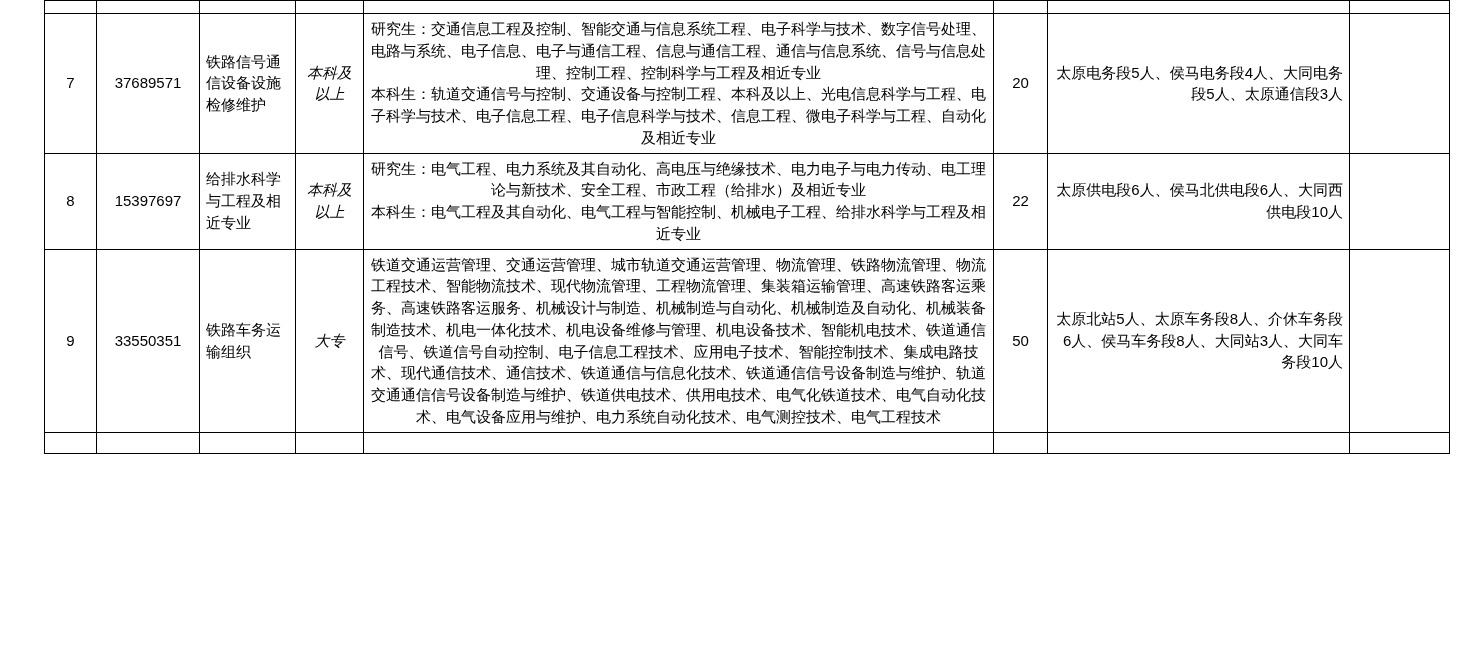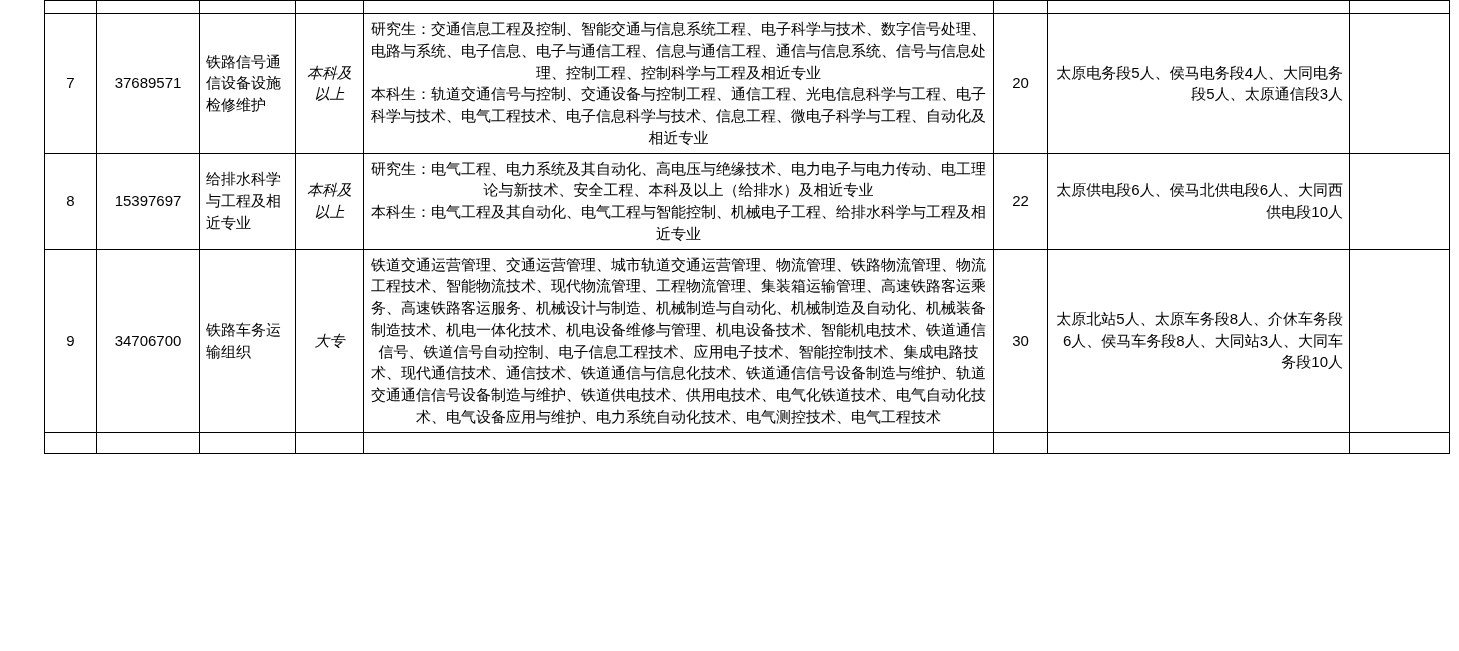--- a/index.html
+++ b/index.html
@@ -111,50 +111,50 @@
         <td></td>
       </tr>
 
       <tr>
         <td class="no">7</td>
         <td class="code">37689571</td>
         <td class="post">铁路信号通信设备设施检修维护</td>
         <td class="edu">本科及以上</td>
         <td class="major">
           <span class="major-line">研究生：交通信息工程及控制、智能交通与信息系统工程、电子科学与技术、数字信号处理、电路与系统、电子信息、电子与通信工程、信息与通信工程、通信与信息系统、信号与信息处理、控制工程、控制科学与工程及相近专业</span>
-          <span class="major-line">本科生：轨道交通信号与控制、交通设备与控制工程、通信工程、光电信息科学与工程、电子科学与技术、电气工程技术、电子信息科学与技术、信息工程、微电子科学与工程、自动化及相近专业</span>
+          <span class="major-line">本科生：轨道交通信号与控制、交通设备与控制工程、本科及以上、光电信息科学与工程、电子科学与技术、电子信息工程、电子信息科学与技术、信息工程、微电子科学与工程、自动化及相近专业</span>
         </td>
         <td class="num">20</td>
         <td class="unit">太原电务段5人、侯马电务段4人、大同电务段5人、太原通信段3人</td>
         <td></td>
       </tr>
 
       <tr>
         <td class="no">8</td>
         <td class="code">15397697</td>
         <td class="post">给排水科学与工程及相近专业</td>
         <td class="edu">本科及以上</td>
         <td class="major">
-          <span class="major-line">研究生：电气工程、电力系统及其自动化、高电压与绝缘技术、电力电子与电力传动、电工理论与新技术、安全工程、本科及以上（给排水）及相近专业</span>
+          <span class="major-line">研究生：电气工程、电力系统及其自动化、高电压与绝缘技术、电力电子与电力传动、电工理论与新技术、安全工程、市政工程（给排水）及相近专业</span>
           <span class="major-line">本科生：电气工程及其自动化、电气工程与智能控制、机械电子工程、给排水科学与工程及相近专业</span>
         </td>
         <td class="num">22</td>
         <td class="unit">太原供电段6人、侯马北供电段6人、大同西供电段10人</td>
         <td></td>
       </tr>
 
       <tr>
         <td class="no">9</td>
-        <td class="code">34706700</td>
+        <td class="code">33550351</td>
         <td class="post">铁路车务运输组织</td>
         <td class="edu">大专</td>
         <td class="major">
           <span class="major-line">铁道交通运营管理、交通运营管理、城市轨道交通运营管理、物流管理、铁路物流管理、物流工程技术、智能物流技术、现代物流管理、工程物流管理、集装箱运输管理、高速铁路客运乘务、高速铁路客运服务、机械设计与制造、机械制造与自动化、机械制造及自动化、机械装备制造技术、机电一体化技术、机电设备维修与管理、机电设备技术、智能机电技术、铁道通信信号、铁道信号自动控制、电子信息工程技术、应用电子技术、智能控制技术、集成电路技术、现代通信技术、通信技术、铁道通信与信息化技术、铁道通信信号设备制造与维护、轨道交通通信信号设备制造与维护、铁道供电技术、供用电技术、电气化铁道技术、电气自动化技术、电气设备应用与维护、电力系统自动化技术、电气测控技术、电气工程技术</span>
         </td>
-        <td class="num">30</td>
+        <td class="num">50</td>
         <td class="unit">太原北站5人、太原车务段8人、介休车务段6人、侯马车务段8人、大同站3人、大同车务段10人</td>
         <td></td>
       </tr>
 
       <tr class="spacer-row">
         <td></td>
         <td></td>
         <td></td>
         <td></td>
         <td></td>

